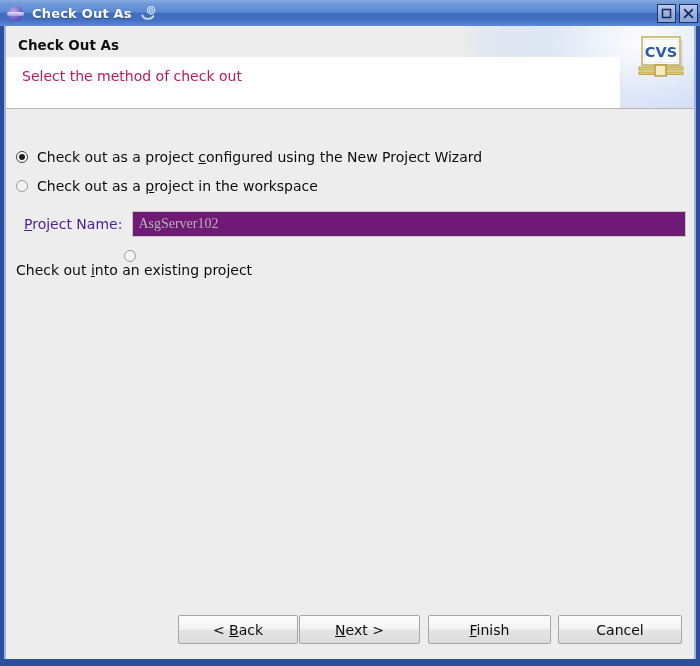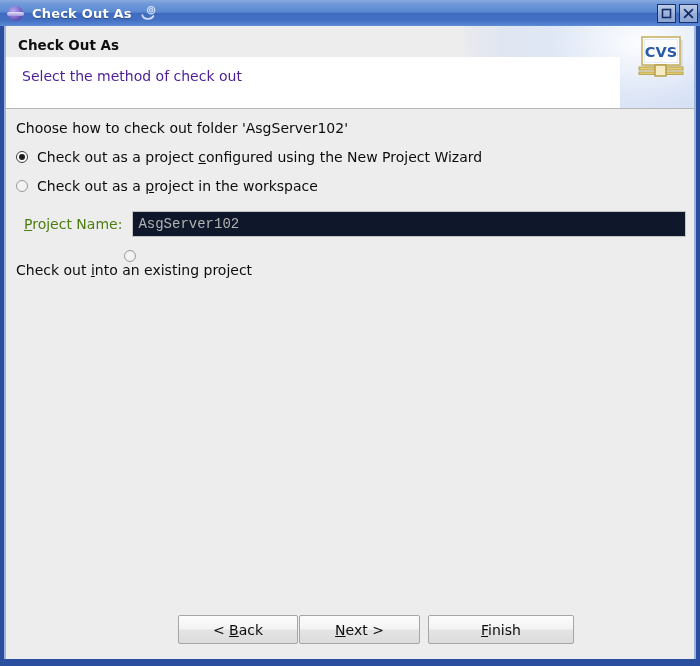--- a/index.html
+++ b/index.html
@@ -121,21 +121,21 @@
   #banner-desc-area {
     position: absolute;
     left: 0; top: 31px;
     width: 614px; height: 52px;
     background: #ffffff;
   }
   #banner-desc {
     position: absolute;
     left: 16px; top: 42px;
     font-size: 14px;
-    color: #4c1d95;
+    color: #be185d;
   }
   #banner-sep {
     position: absolute;
     left: 6px; top: 108px;
     width: 688px; height: 1px;
     background: #b6b6b6;
   }
 
   
   #cvs-logo {
@@ -202,32 +202,32 @@
   
   #project-row {
     position: absolute;
     left: 18px; top: 101px;
     width: 662px; height: 26px;
     display: flex;
     align-items: center;
   }
   #project-name-label {
     font-size: 14px;
-    color: #4d7c0f;
+    color: #4c1d95;
     margin-right: 10px;
     white-space: nowrap;
   }
   #project-name-input {
     flex: 1 1 auto;
     height: 26px;
     box-sizing: border-box;
     border: 1px solid #c4c4c4;
-    background: #0f172a;
+    background: #701a75;
     color: #b3b3b3;
-    font-family: Liberation Mono, monospace;
+    font-family: Liberation Serif, serif;
     font-size: 14px;
     padding: 0 5px;
     outline: none;
   }
 
   
   #buttonbar {
     position: absolute;
     left: 6px; top: 600px;
     width: 688px; height: 59px;
@@ -242,21 +242,21 @@
     border-radius: 2px;
     background: linear-gradient(to bottom, #fcfcfc 0%, #f3f3f3 48%, #e4e4e4 52%, #dcdcdc 100%);
     font-family: "DejaVu Sans", "Liberation Sans", sans-serif;
     font-size: 14px;
     color: #0c0c0c;
     cursor: default;
     padding: 0;
   }
   #btn-back   { left: 172px; width: 120px; }
   #btn-next   { left: 293px; width: 121px; text-align: center; }
-  #btn-finish { left: 422px; width: 146px; }
+  #btn-finish { left: 422px; width: 123px; }
   #btn-cancel { left: 552px; width: 124px; }
 </style>
 </head>
 <body>
 
 <div id="window">
 
   <div id="titlebar">
     <div id="app-icon"></div>
     <span id="title-text">Check Out As</span>
@@ -302,21 +302,20 @@
       <rect x="3" y="33" width="44" height="3" fill="#e3cf74" stroke="#b49a43" stroke-width="0.9"></rect>
       <rect x="3" y="38" width="44" height="2.4" fill="#e3cf74" stroke="#b49a43" stroke-width="0.9"></rect>
 
       <rect x="19" y="31" width="11" height="11" fill="#f5ecc4" stroke="#b49a43" stroke-width="1.4"></rect>
     </svg>
   </div>
   <div id="banner-sep"></div>
 
   <div id="content">
 
-    <div id="choose-label">Choose how to check out folder 'AsgServer102'</div>
 
     <div class="radio-row" id="radio-row-1">
       <span class="radio-mark checked"></span>
       <span class="radio-label"><span>Check out as a project </span><span class="mn">c</span><span>onfigured using the New Project Wizard</span></span>
     </div>
 
     <div class="radio-row" id="radio-row-2">
       <span class="radio-mark"></span>
       <span class="radio-label"><span>Check out as a </span><span class="mn">p</span><span>roject in the workspace</span></span>
     </div>
@@ -332,15 +331,16 @@
     </div>
   </div>
 
   <div id="buttonbar">
     <button class="dlg-btn" id="btn-back"><span>&lt; </span><span class="mn">B</span><span>ack</span></button>
 
     <button class="dlg-btn" id="btn-next"><span></span><span class="mn">N</span><span>ext &gt;</span></button>
 
     <button class="dlg-btn" id="btn-finish"><span></span><span class="mn">F</span><span>inish</span></button>
 
+    <button class="dlg-btn" id="btn-cancel"><span class="mn"></span><span>Cancel</span></button>
   </div>
 
 </div>
 
 </body></html>

